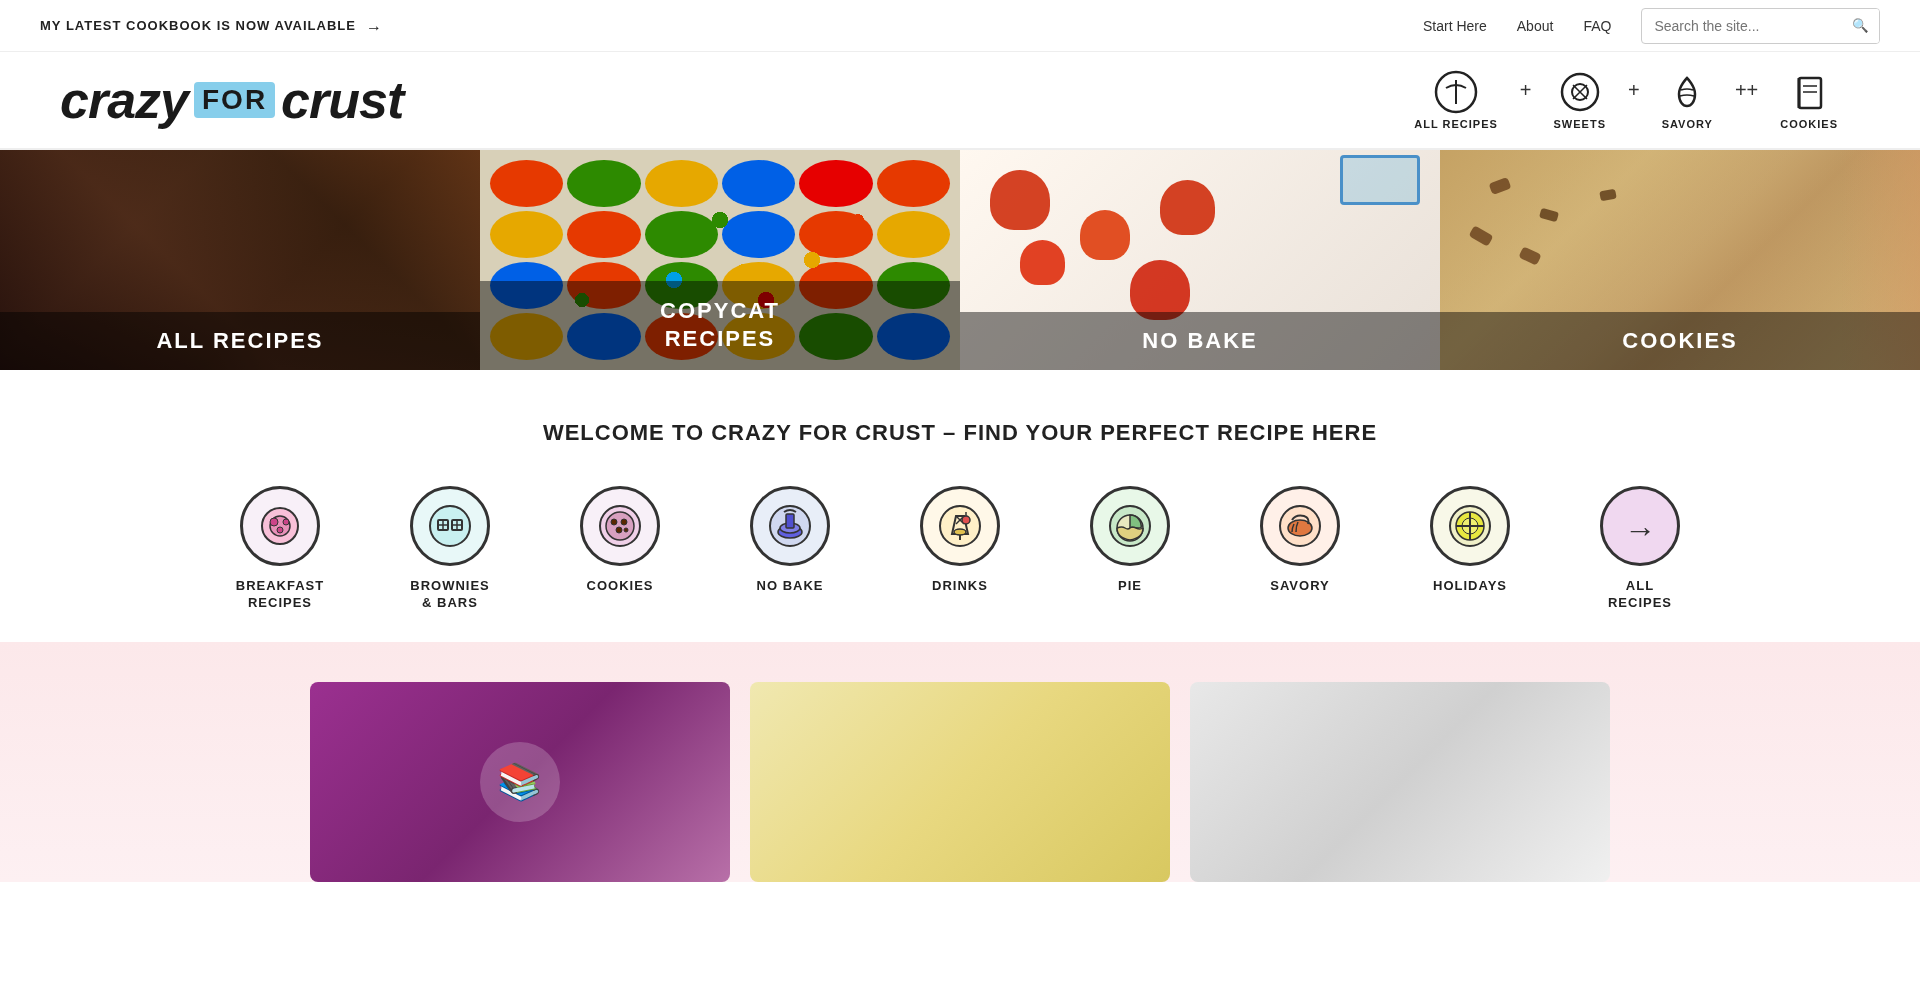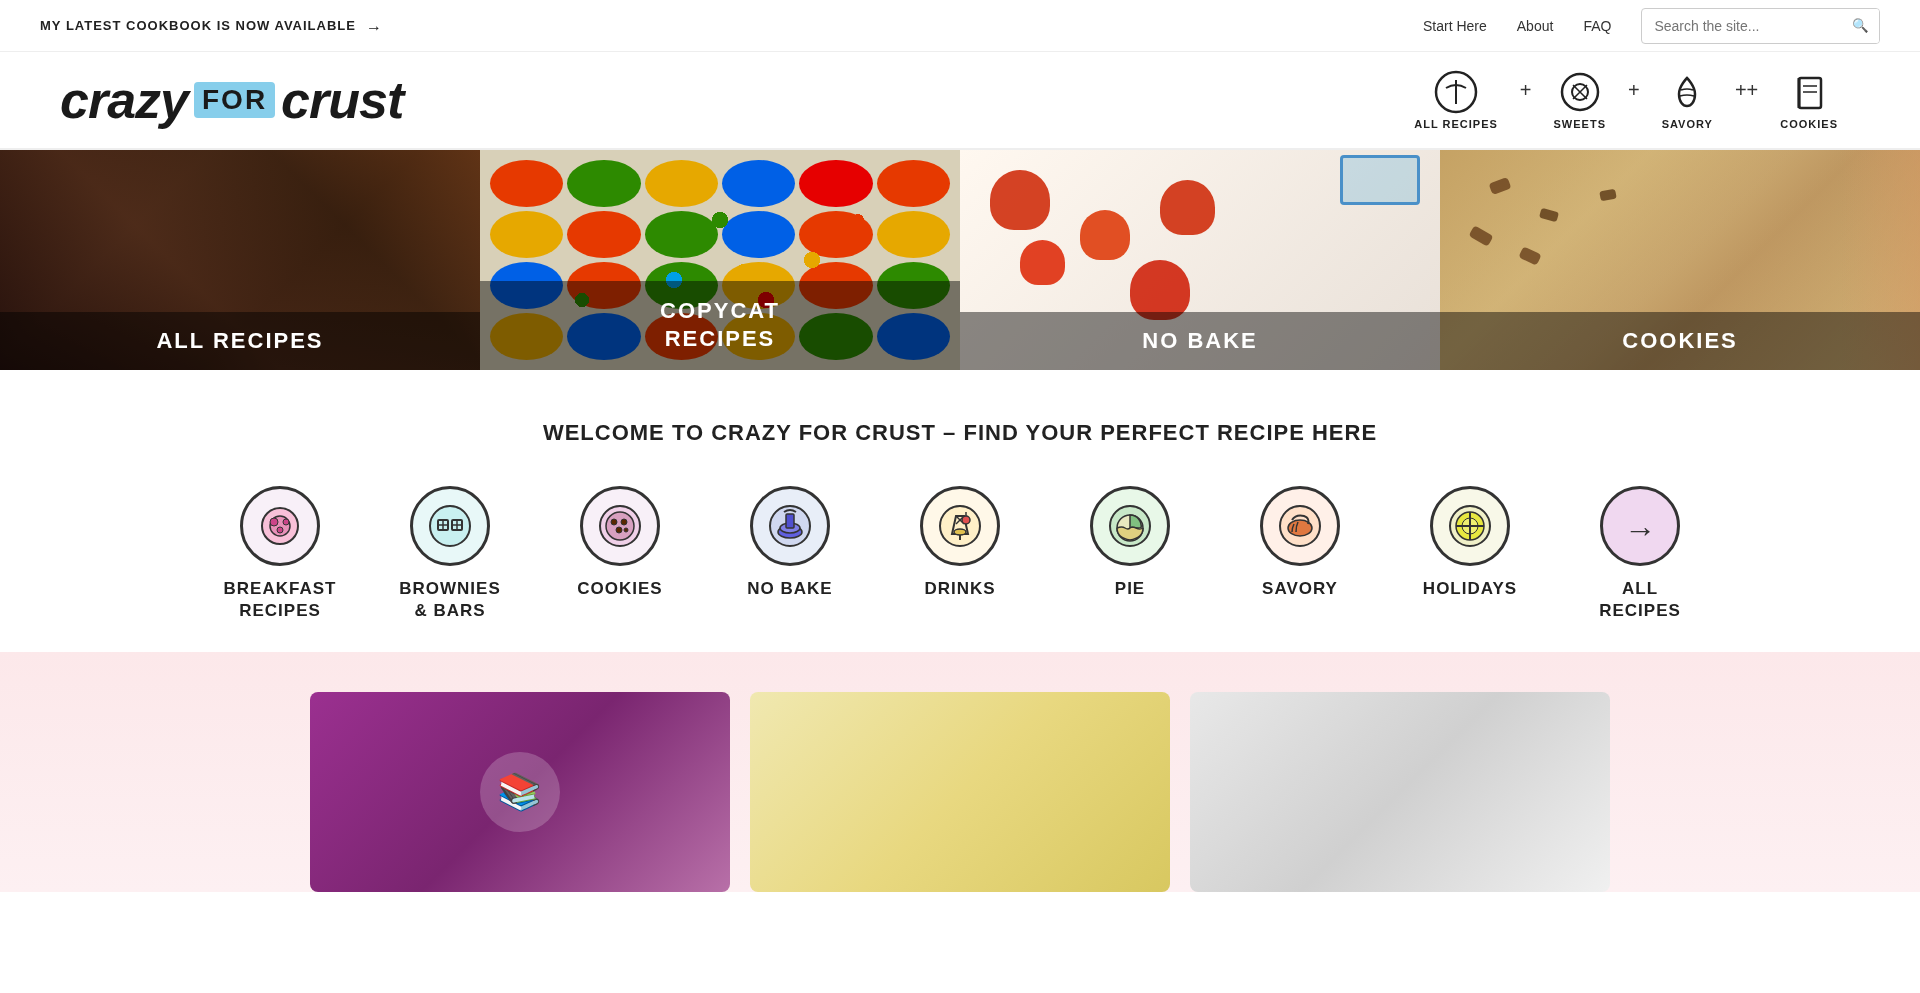--- a/index.html
+++ b/index.html
@@ -202,21 +202,21 @@
       width: 80px;
       height: 80px;
       border-radius: 50%;
       display: flex;
       align-items: center;
       justify-content: center;
       font-size: 36px;
       border: 3px solid #333;
     }
     .category-label {
-      font-size: 17px;
+      font-size: 13px;
       font-weight: 800;
       letter-spacing: 1px;
       color: #222;
       text-align: center;
       line-height: 1.3;
     }
     
     .icon-breakfast { background: #f8f0f8; }
     .icon-brownies { background: #e8f8f8; }
     .icon-cookies { background: #f8f0f8; }

